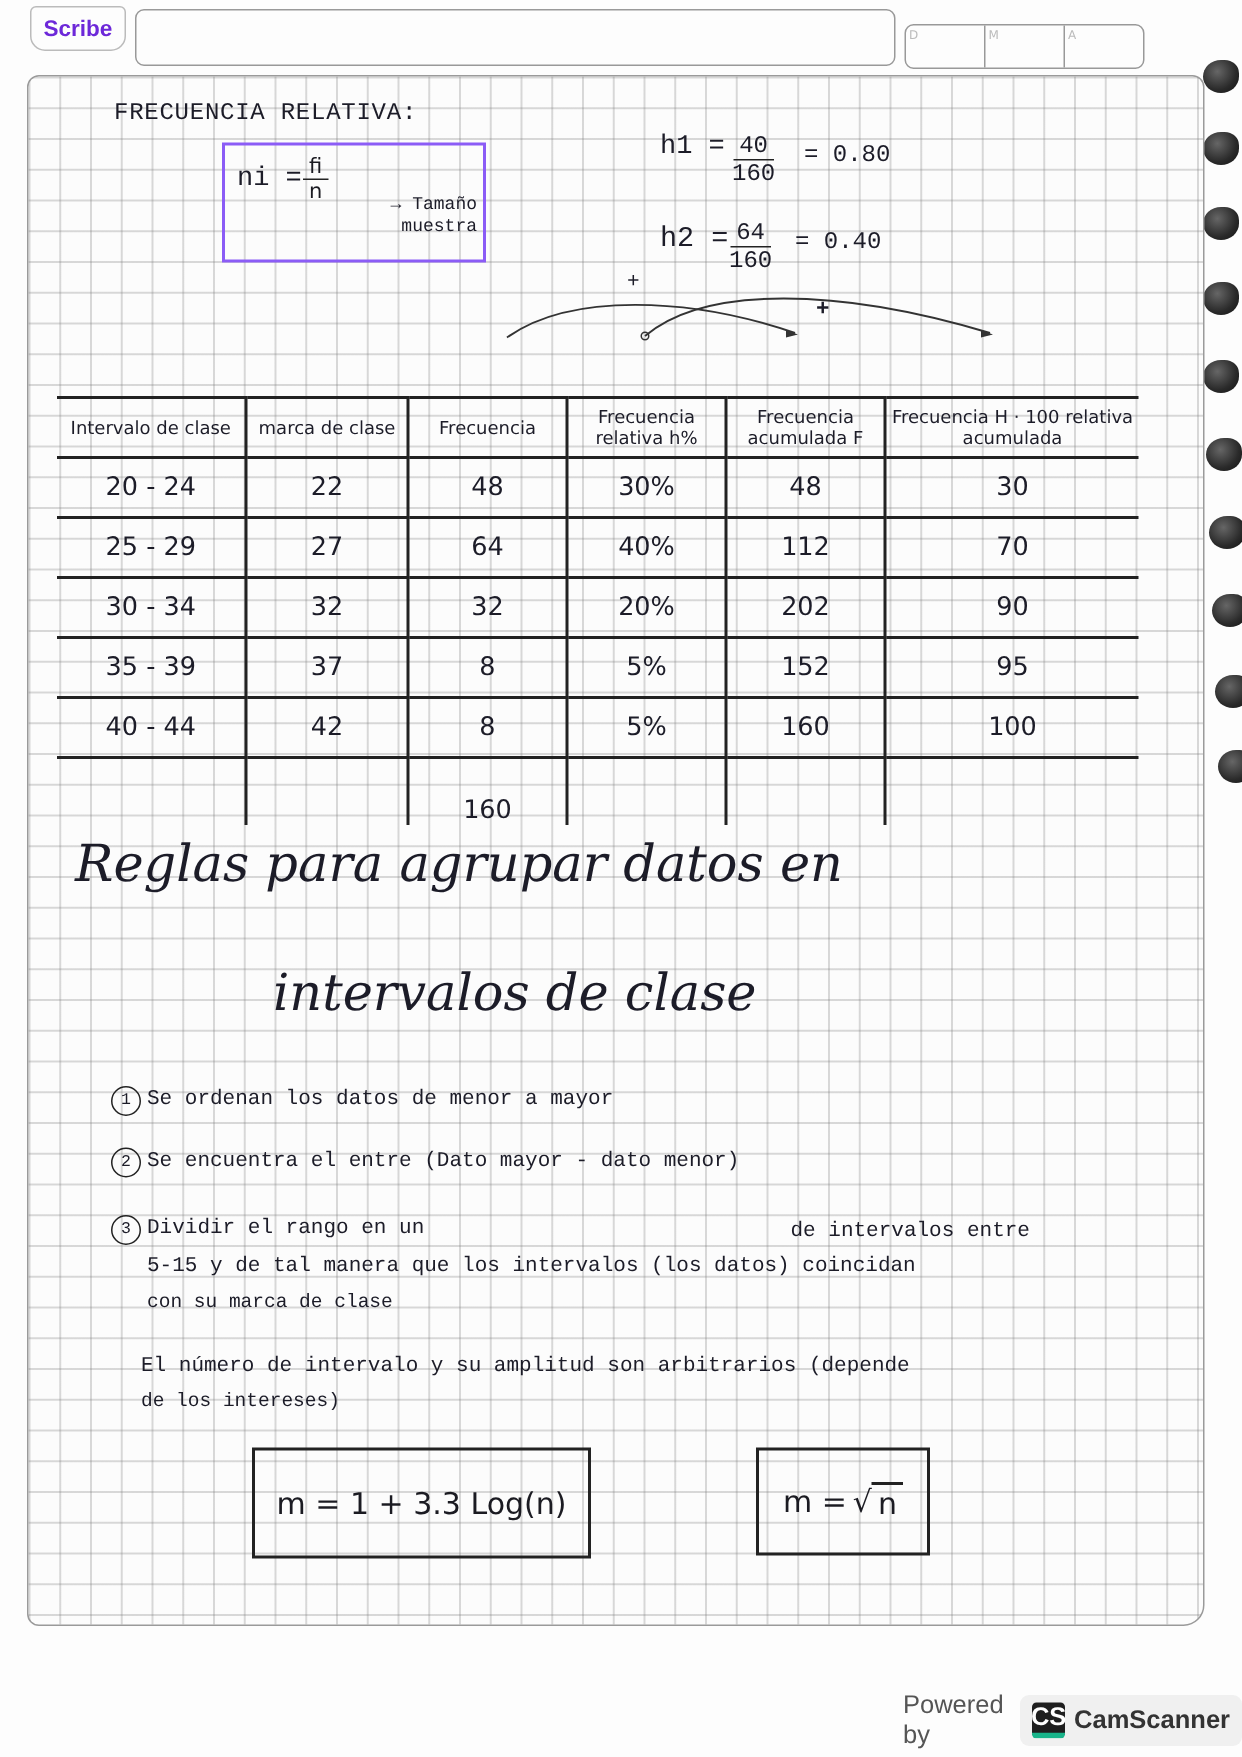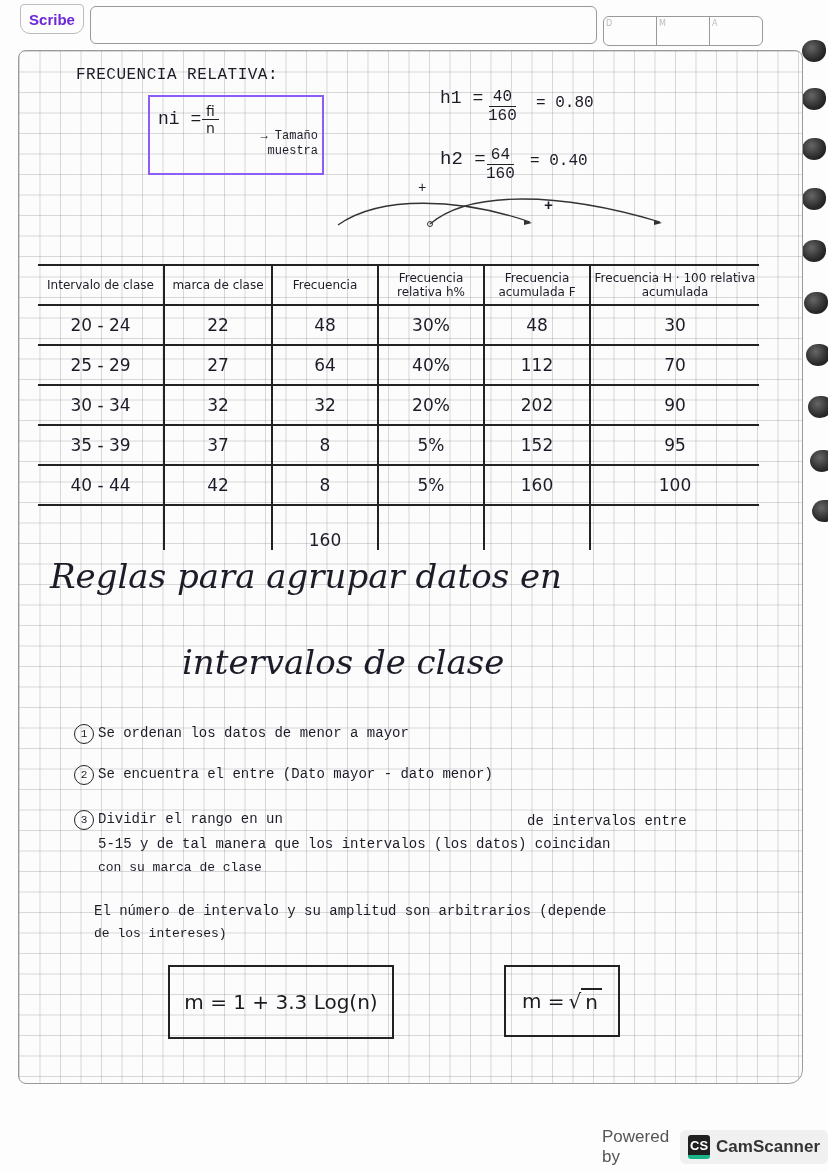--- a/index.html
+++ b/index.html
@@ -72,21 +72,21 @@
 
   .powered {
     position:absolute; left:562px; top:1127px; font-family:"Liberation Sans", sans-serif;
     font-size:17px; color:#555; display:flex; align-items:center; gap:8px;margin-left:40px;
   }
   .cs-badge {
     display:flex; align-items:center; gap:6px; background:#f0f0f0; padding:5px 8px; border-radius:6px;
     color:#333; font-weight:bold;
   }
   .cs-icon {
-    width:22px; height:20px; background:#1f1f1f; color:#fff; font-size:13px; font-weight:bold;
+    width:22px; height:20px; background:#1f1f1f; color:#fff; font-size:17px; font-weight:bold;
     border-radius:3px; display:flex; align-items:center; justify-content:center;
     border-bottom:4px solid #19b48a;
   }
 </style>
 </head>
 <body>
 
 <div class="scribe-logo">Scribe</div>
 <div class="header-bar"></div>
 <div class="date-box">

